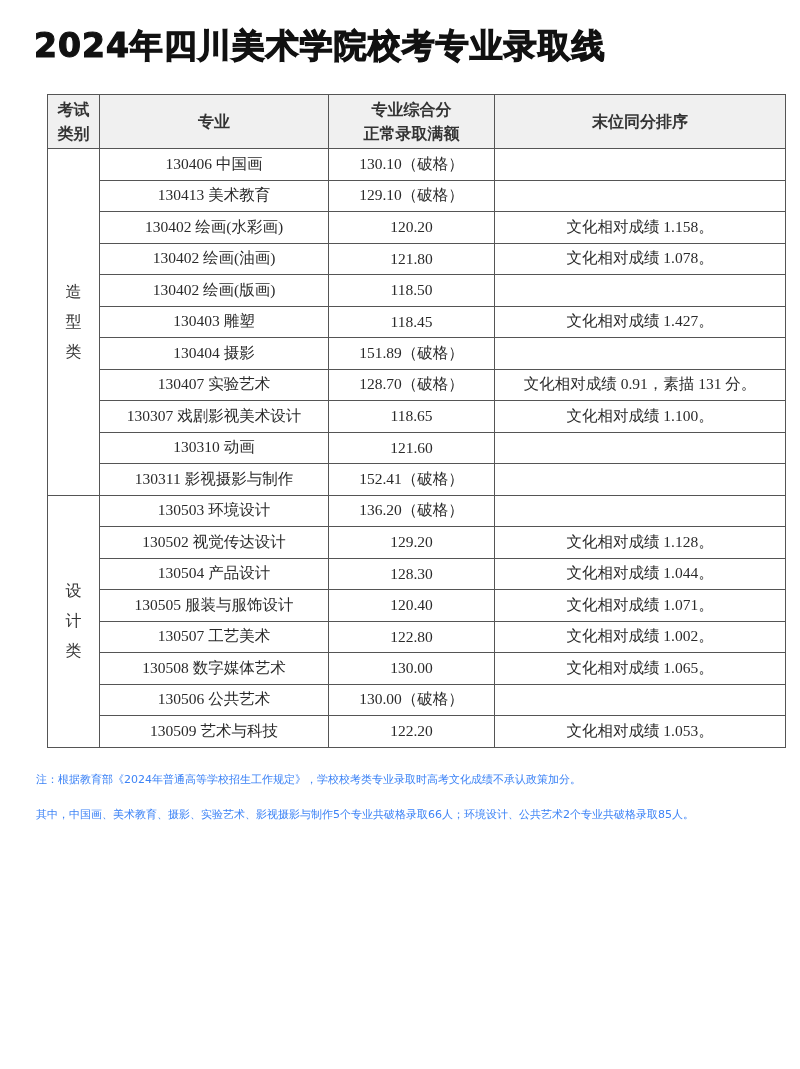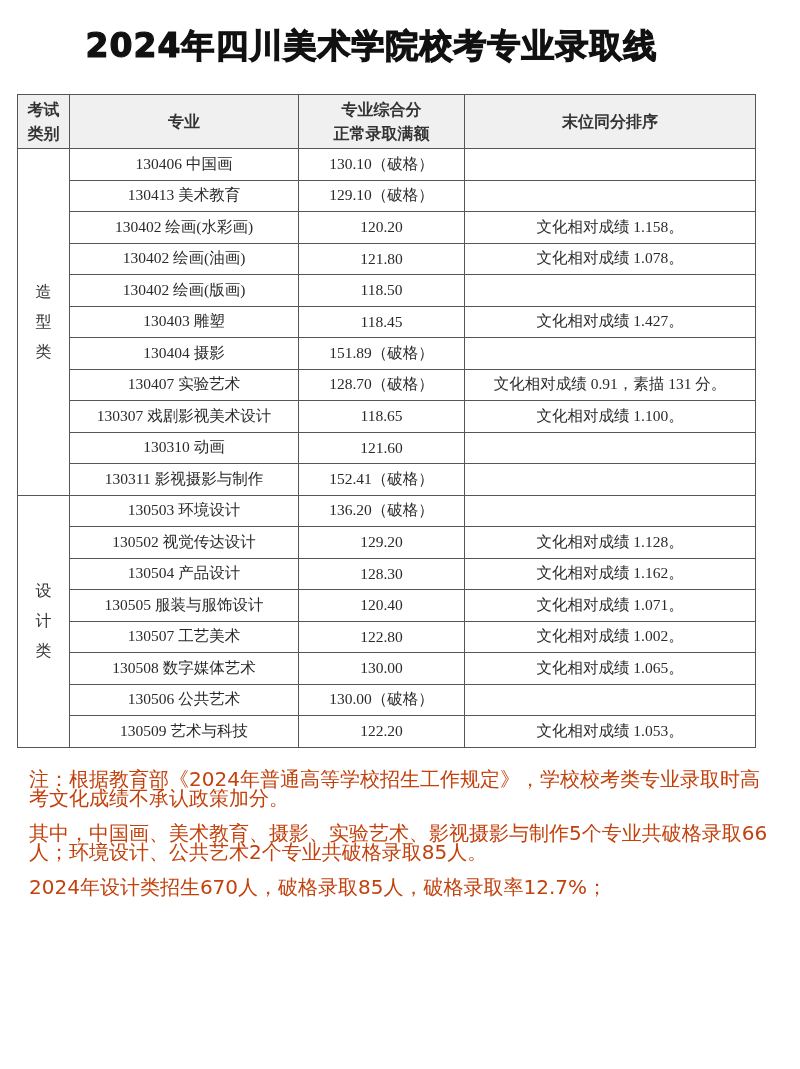--- a/index.html
+++ b/index.html
@@ -1,33 +1,33 @@
 <!DOCTYPE html>
 <html><head>
 <meta charset="utf-8">
 <style>
   * { box-sizing: border-box; margin: 0; padding: 0; }
   html, body { width: 800px; height: 1069px; background: #ffffff; overflow: hidden; }
   body { position: relative; font-family: "DejaVu Serif", "Liberation Serif", serif; color: #222; }
 
-  .title-wrap { position: absolute; top: 24px; left: 0; width: 715px; text-align: center; padding-left: 28px; }
+  .title-wrap { position: absolute; top: 24px; left: 0; width: 715px; text-align: left; padding-left: 28px; }
   .title {
     display: inline-block; position: relative;
     font-family: "DejaVu Sans", "Liberation Sans", sans-serif;
     font-weight: 900; font-size: 33px; letter-spacing: 1px; color: #111;
     padding: 0 6px; line-height: 44px;
     -webkit-text-stroke: 1.2px #111;
   }
   .title::after {
     content: ""; position: absolute; left: 2px; right: 2px; bottom: 2px; height: 10px;
     background: #f5e04a; z-index: -1; border-radius: 2px;
   }
 
   table.scores {
-    position: absolute; left: 17px; top: 94px; width: 738px;
+    position: absolute; left: 47px; top: 94px; width: 738px;
     border-collapse: collapse; table-layout: fixed;
     font-family: "Liberation Serif", "DejaVu Serif", serif;
     font-size: 15.5px; color: #2a2a2a;
   }
   table.scores td, table.scores th {
     border: 1.5px solid #555; text-align: center; vertical-align: middle;
     padding: 0 4px; height: 31.5px; white-space: nowrap; font-weight: normal;
   }
   table.scores thead th {
     background: #f0f0f0; height: 54px; font-size: 16px; line-height: 24px;
@@ -37,23 +37,23 @@
   col.c-major { width: 229px; }
   col.c-score { width: 166px; }
   col.c-tie { width: 291px; }
   td.cat {
     writing-mode: horizontal-tb; font-size: 16px; line-height: 30px; color: #333;
     background: #fff;
   }
   td.cat span { display: block; }
 
   .notes {
-    position: absolute; left: 29px; top: 770px; width: 745px;
+    position: absolute; left: 36px; top: 770px; width: 745px;
     font-family: "DejaVu Sans", "Liberation Sans", sans-serif;
-    font-size: 20px; color: #c2410c; line-height: 19px;
+    font-size: 11px; color: #3b82f6; line-height: 19px;
   }
   .notes p { margin-bottom: 16px; }
   .notes p.tight { margin-bottom: 14px; }
 </style>
 </head>
 <body>
 
 <div class="title-wrap">
   <h1 class="title">2024年四川美术学院校考专业录取线</h1>
 </div>
@@ -151,21 +151,21 @@
         <td></td>
       </tr>
       <tr>
         <td>130502 视觉传达设计</td>
         <td>129.20</td>
         <td>文化相对成绩 1.128。</td>
       </tr>
       <tr>
         <td>130504 产品设计</td>
         <td>128.30</td>
-        <td>文化相对成绩 1.162。</td>
+        <td>文化相对成绩 1.044。</td>
       </tr>
       <tr>
         <td>130505 服装与服饰设计</td>
         <td>120.40</td>
         <td>文化相对成绩 1.071。</td>
       </tr>
       <tr>
         <td>130507 工艺美术</td>
         <td>122.80</td>
         <td>文化相对成绩 1.002。</td>
@@ -184,14 +184,13 @@
         <td>130509 艺术与科技</td>
         <td>122.20</td>
         <td>文化相对成绩 1.053。</td>
       </tr>
     </tbody>
 </table>
 
 <div class="notes" id="notes">
     <p>注：根据教育部《2024年普通高等学校招生工作规定》，学校校考类专业录取时高考文化成绩不承认政策加分。</p>
     <p>其中，中国画、美术教育、摄影、实验艺术、影视摄影与制作5个专业共破格录取66人；环境设计、公共艺术2个专业共破格录取85人。</p>
-    <p class="tight">2024年设计类招生670人，破格录取85人，破格录取率12.7%；</p>
   </div>
 
 </body></html>

